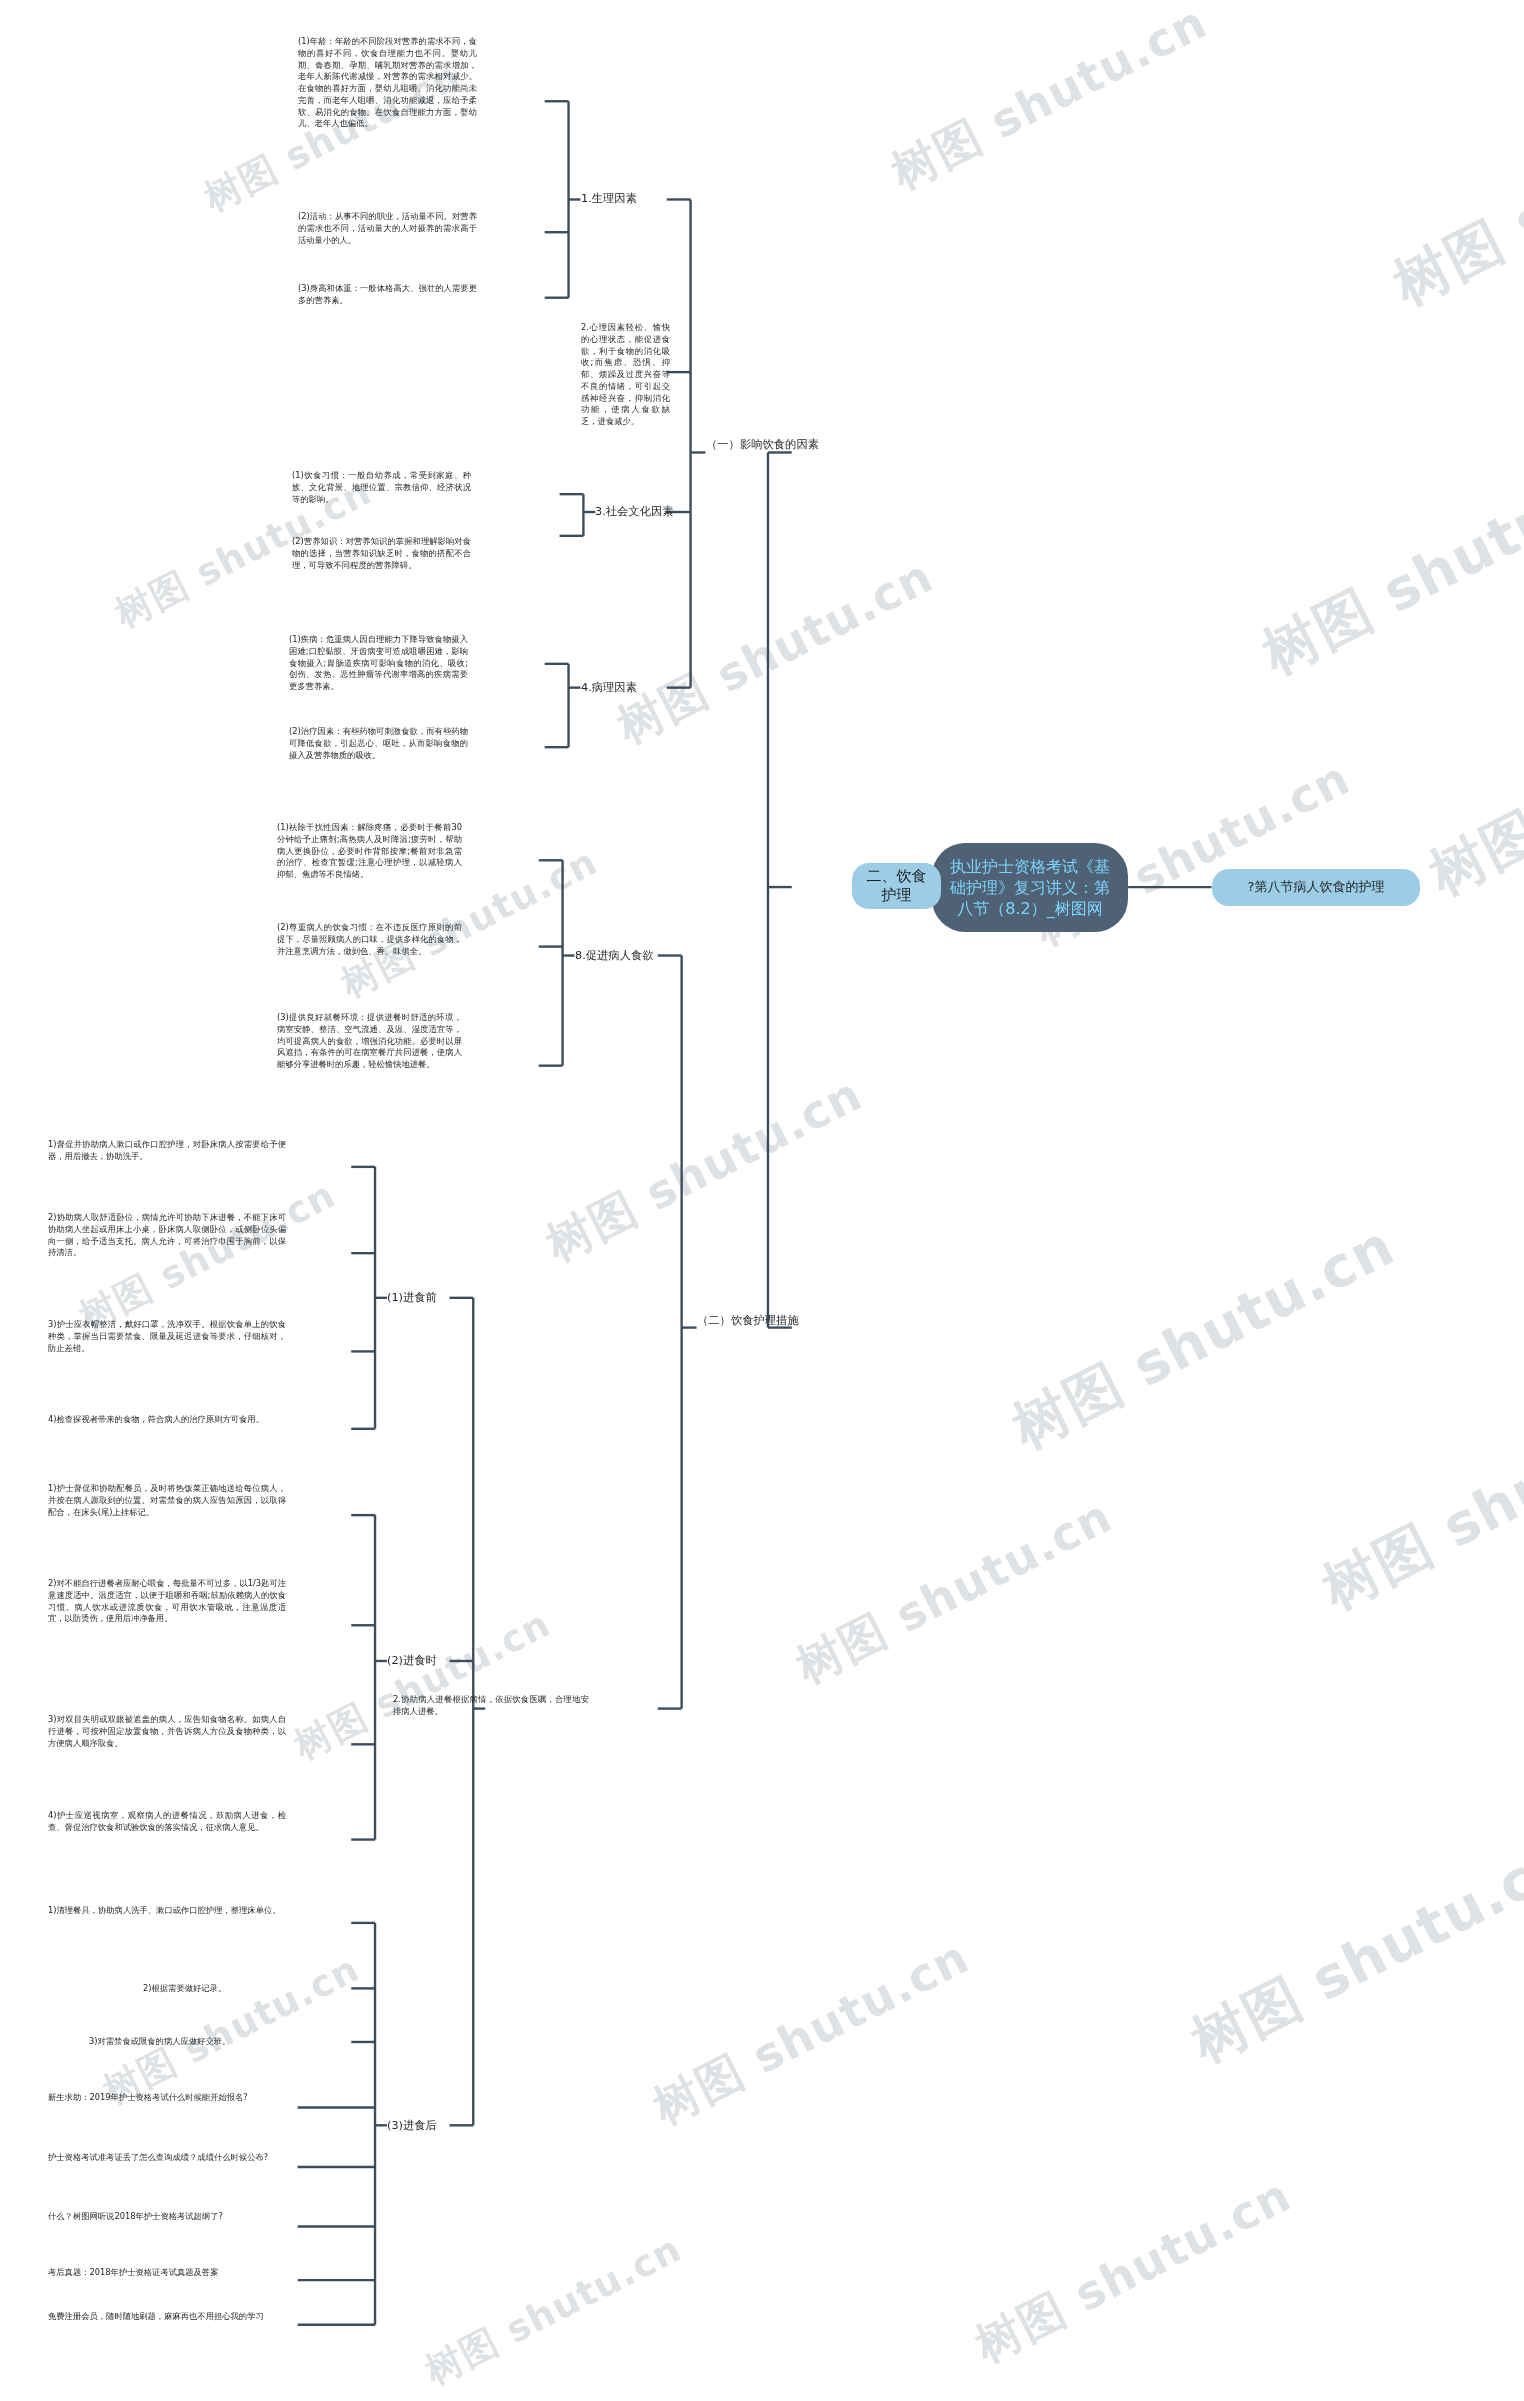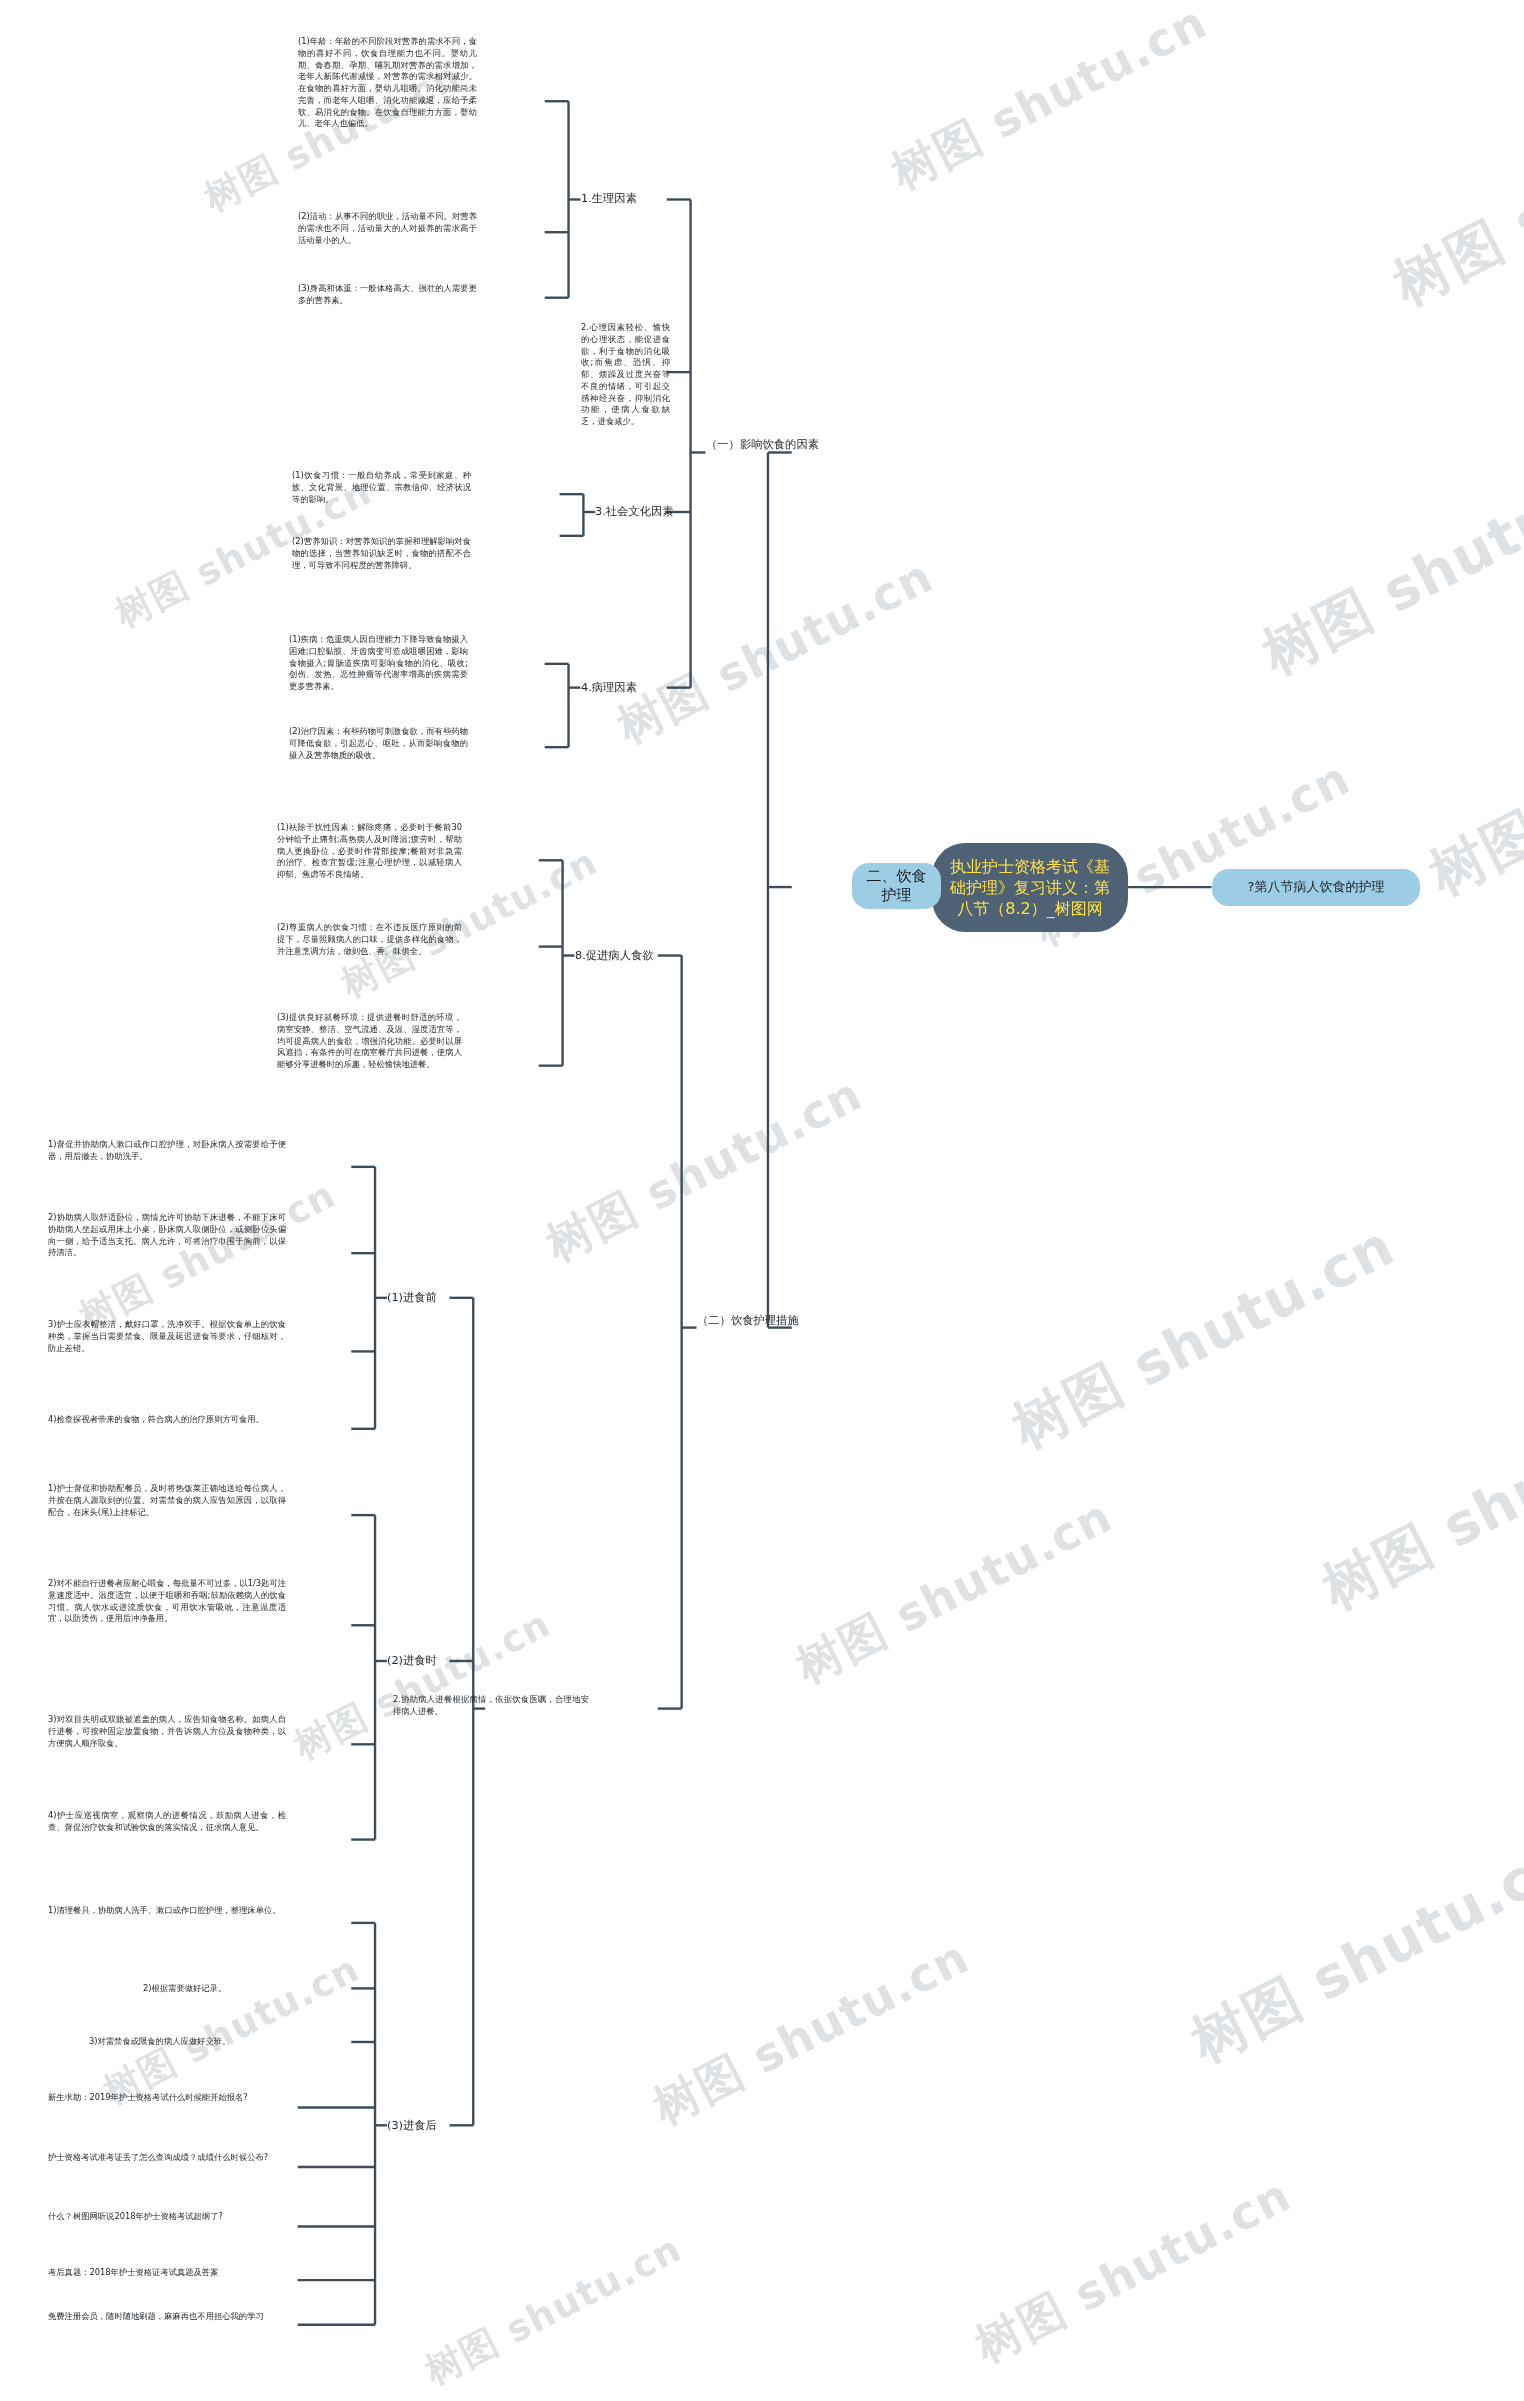--- a/index.html
+++ b/index.html
@@ -51,21 +51,21 @@
     position: absolute;
     color: #1d2125;
   }
 
   
   .root {
     width: 196px;
     height: 89px;
     border-radius: 33px;
     background: #4f6275;
-    color: #fde047;
+    color: #7dd3fc;
     display: flex;
     align-items: center;
     justify-content: center;
     text-align: center;
     font-size: 16px;
     line-height: 1.32;
     padding: 19px 12px;
   }
 
   

